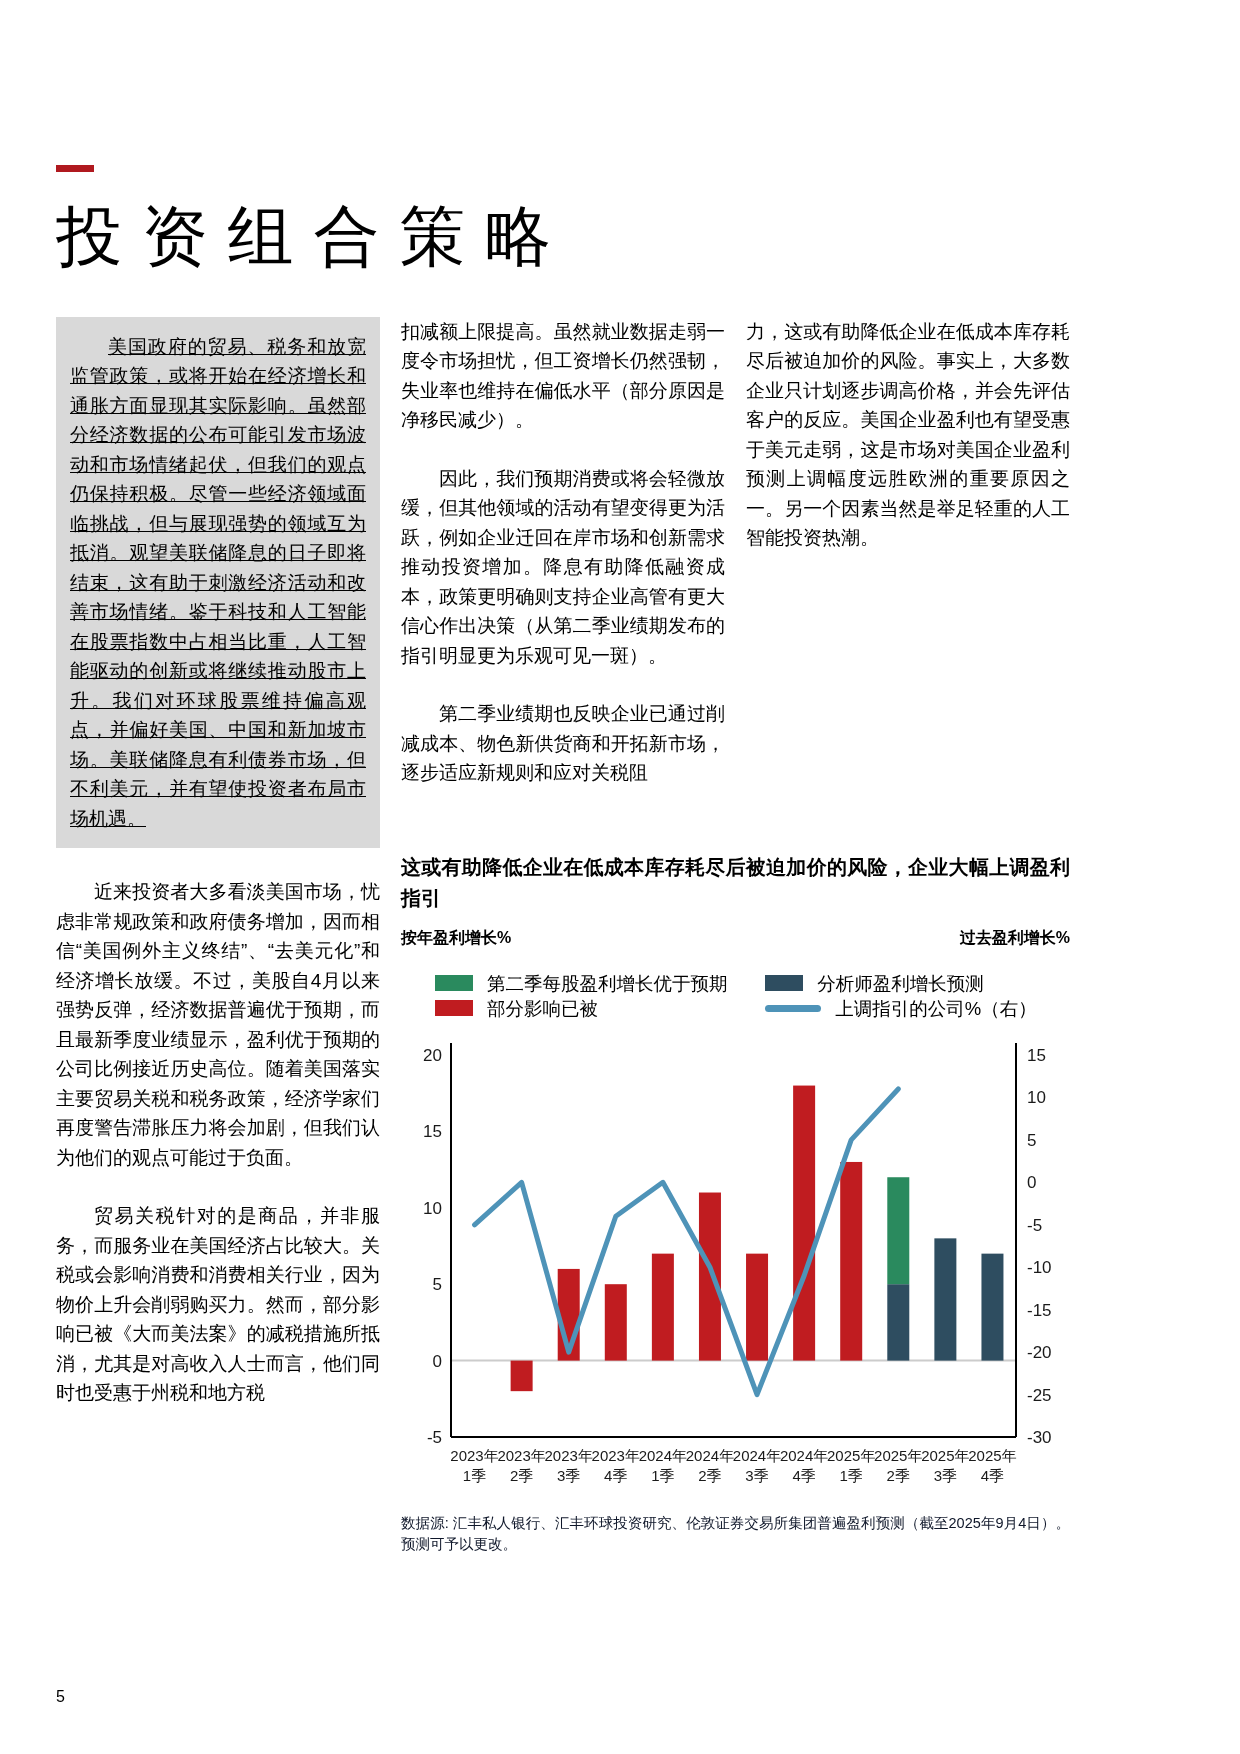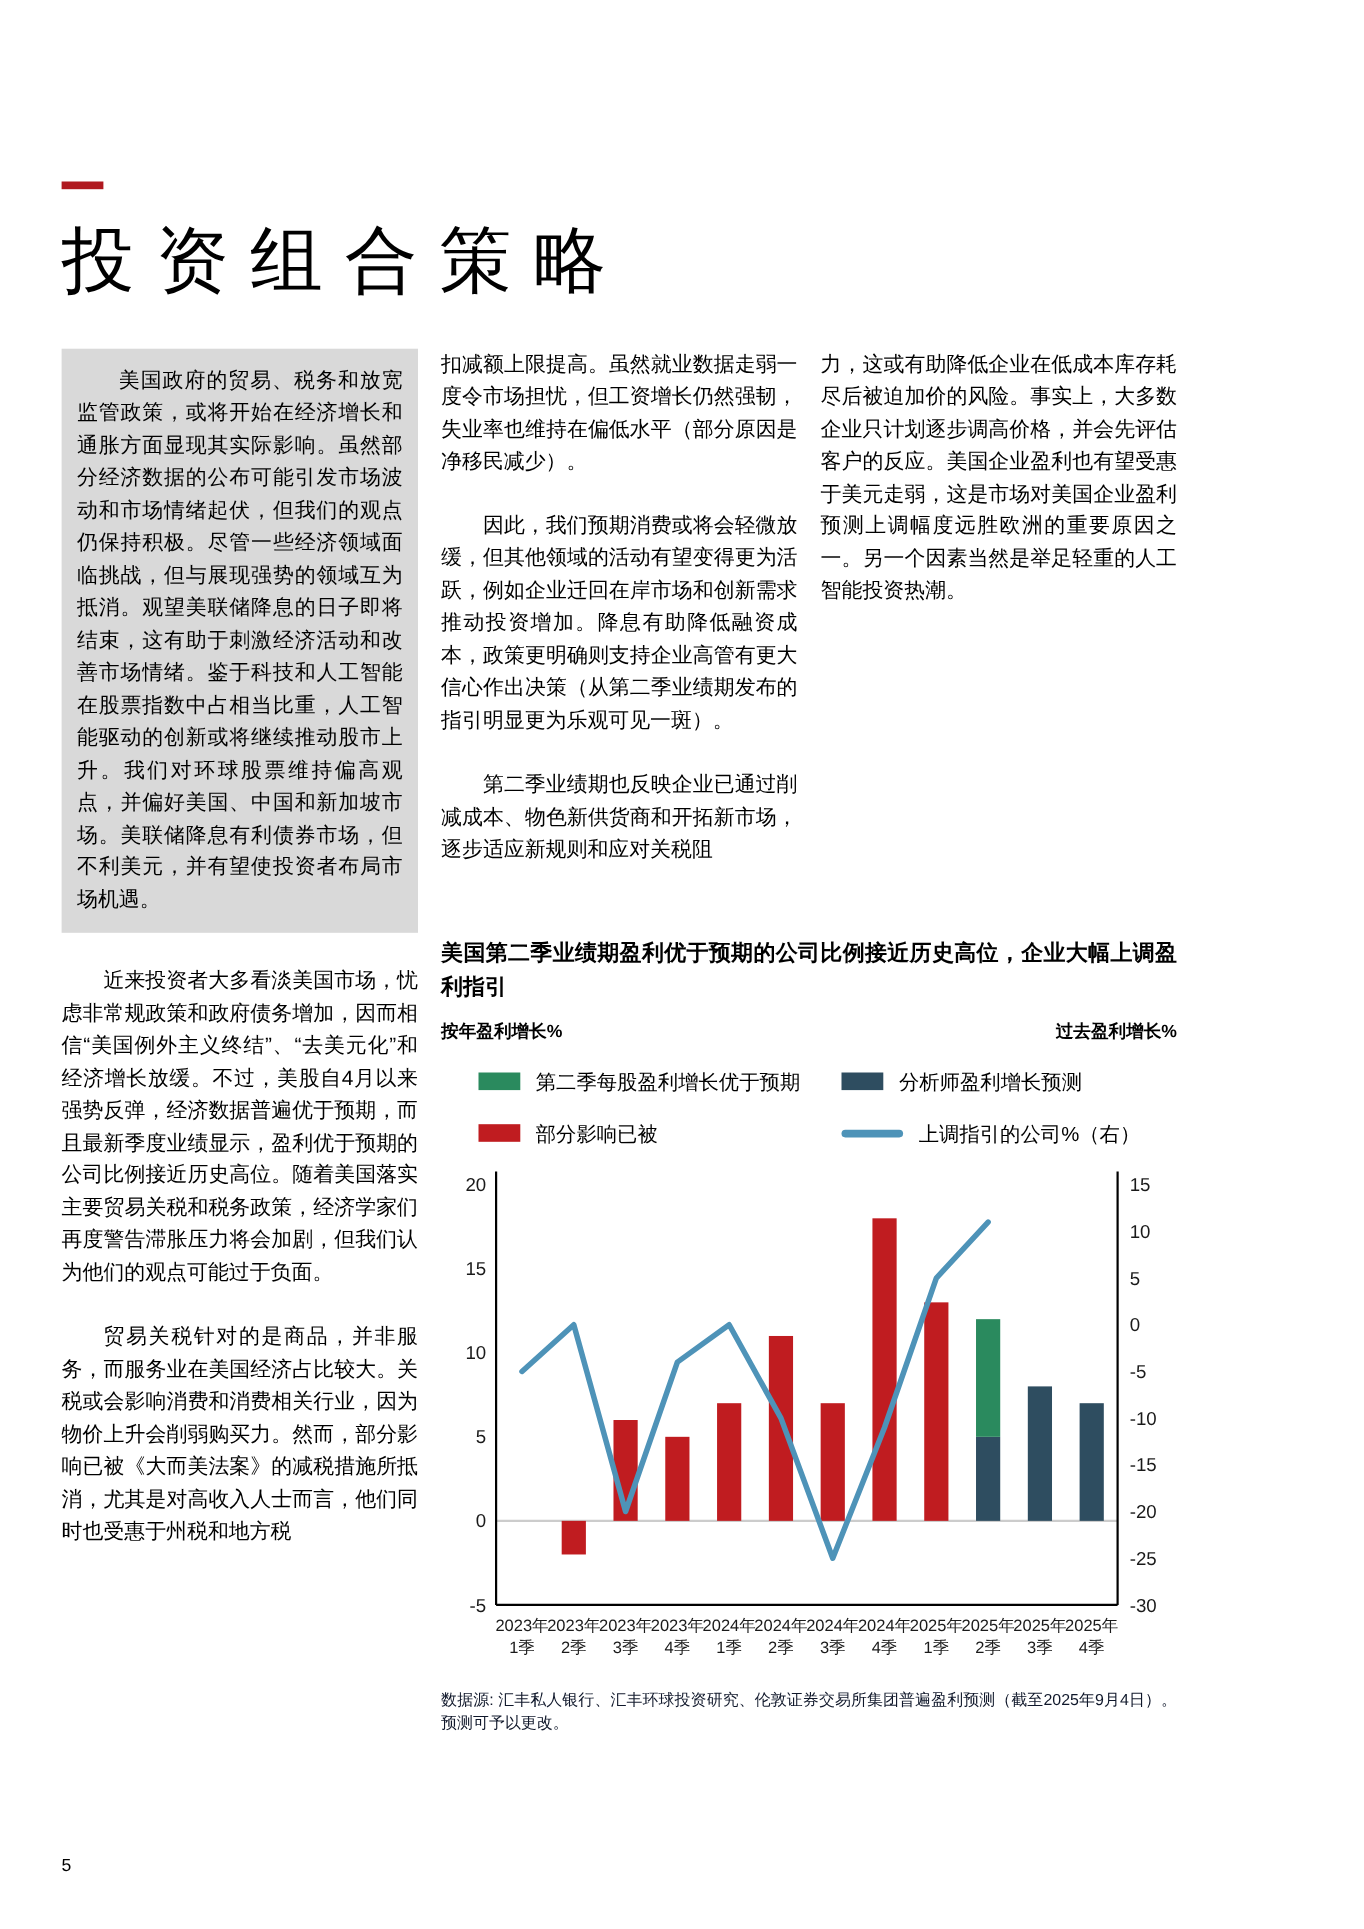--- a/index.html
+++ b/index.html
@@ -18,29 +18,29 @@
   .columns{display:flex;margin-top:44px;}
   .col1{width:324px;flex:0 0 324px;}
   .right-wrap{width:669px;flex:0 0 669px;margin-left:21px;}
   .text-row{display:flex;}
   .colA{width:324px;flex:0 0 324px;}
   .colB{width:324px;flex:0 0 324px;margin-left:21px;}
   .body-text{font-size:19px;line-height:29.5px;text-align:justify;}
   .para{margin:0;}
   .para + .para{margin-top:29px;}
   .indent{text-indent:2em;}
-  .graybox{background:#d9d9d9;padding:15px 14px;}
+  .graybox{background:#d9d9d9;padding:15px 14px;text-decoration:underline;}
   .subhead{margin-top:28px;font-weight:700;font-size:19px;line-height:29.5px;text-align:justify;}
   .after-subhead{margin-top:29px;}
   .chart-block{margin-top:64px;}
   .chart-title{font-weight:700;font-size:20px;line-height:31px;text-align:justify;}
   .axis-captions{display:flex;justify-content:space-between;margin-top:14px;
     font-size:16px;font-weight:700;}
   .legend{margin-top:22px;padding-left:34px;display:grid;
-    grid-template-columns:52% 48%;row-gap:22px;align-items:center;}
+    grid-template-columns:52% 48%;align-items:center;}
   .legend-item{display:flex;align-items:center;font-size:18.5px;}
   .swatch{width:38px;height:16px;margin-right:14px;flex:0 0 38px;}
   .swatch.line{height:7px;border-radius:4px;width:56px;flex:0 0 56px;}
   .chart-svg-wrap{margin-top:10px;}
   svg text{font-family:"Liberation Sans","DejaVu Sans",sans-serif;fill:#1a1a1a;}
   .source-note{margin-top:8px;font-size:14.5px;line-height:21px;text-align:justify;color:#0f172a;}
   .page-num{position:absolute;left:56px;top:1688px;font-size:16px;}
 </style>
 </head>
 <body>
@@ -66,21 +66,21 @@
             <p class="para">扣减额上限提高。虽然就业数据走弱一度令市场担忧，但工资增长仍然强韧，失业率也维持在偏低水平（部分原因是净移民减少）。</p>
             <p class="para indent">因此，我们预期消费或将会轻微放缓，但其他领域的活动有望变得更为活跃，例如企业迁回在岸市场和创新需求推动投资增加。降息有助降低融资成本，政策更明确则支持企业高管有更大信心作出决策（从第二季业绩期发布的指引明显更为乐观可见一斑）。</p>
             <p class="para indent">第二季业绩期也反映企业已通过削减成本、物色新供货商和开拓新市场，逐步适应新规则和应对关税阻</p>
           </div>
           <div class="colB body-text">
             <p class="para">力，这或有助降低企业在低成本库存耗尽后被迫加价的风险。事实上，大多数企业只计划逐步调高价格，并会先评估客户的反应。美国企业盈利也有望受惠于美元走弱，这是市场对美国企业盈利预测上调幅度远胜欧洲的重要原因之一。另一个因素当然是举足轻重的人工智能投资热潮。</p>
           </div>
         </div>
 
         <div class="chart-block">
-          <div class="chart-title">美国第二季业绩期盈利优于预期的公司比例接近历史高位，企业大幅上调盈利指引</div>
+          <div class="chart-title">这或有助降低企业在低成本库存耗尽后被迫加价的风险，企业大幅上调盈利指引</div>
           <div class="axis-captions">
             <span>按年盈利增长%</span>
             <span>过去盈利增长%</span>
           </div>
           <div class="legend">
             <div class="legend-item">
               <span class="swatch" style="background: rgb(42, 138, 94);"></span>
               <span>第二季每股盈利增长优于预期</span>
             </div>
             <div class="legend-item">

